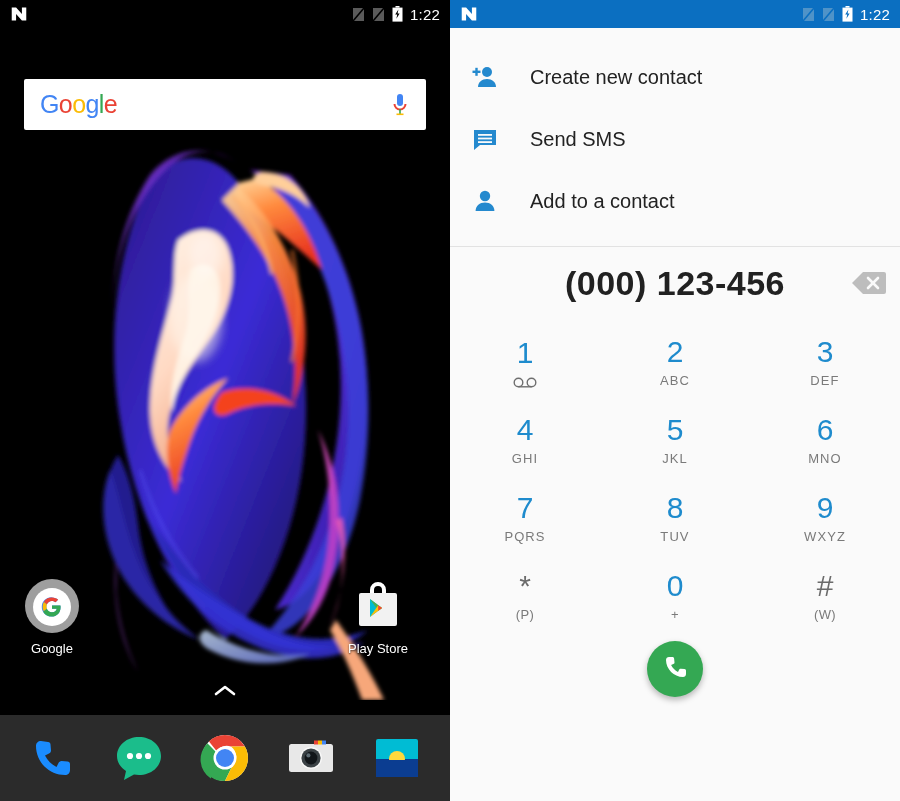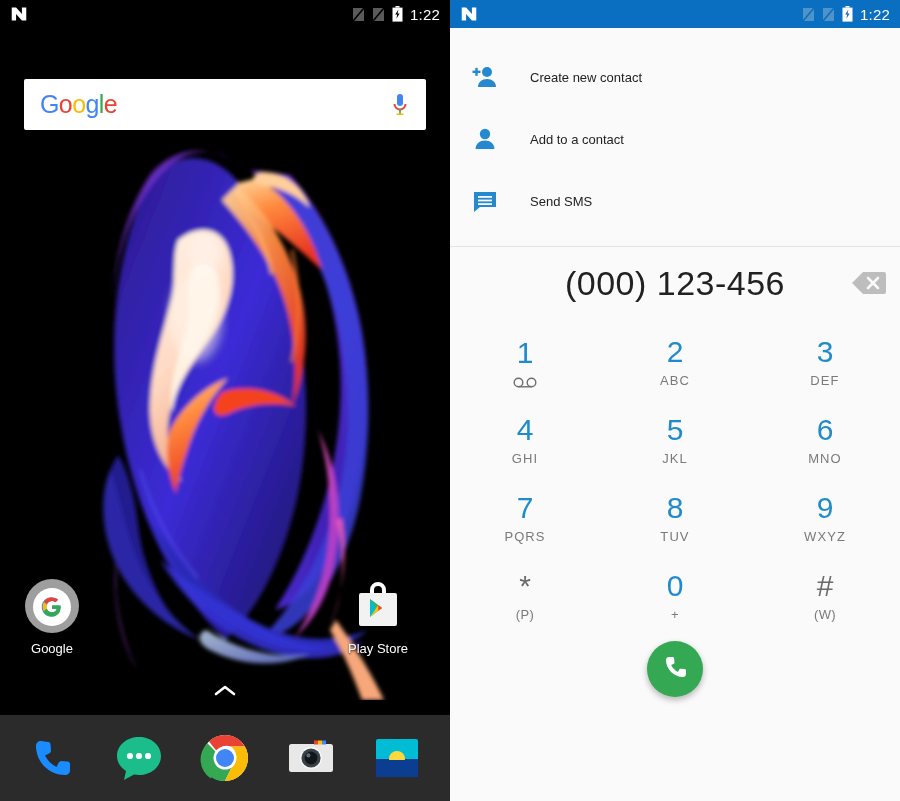--- a/index.html
+++ b/index.html
@@ -94,29 +94,30 @@
     position: relative; overflow: hidden;
     display: flex; flex-direction: column;
   }
   .menulist { padding-top: 18px; background: #fafafa; }
   .menuitem {
     display: flex; align-items: center;
     height: 62px; padding-left: 22px; box-sizing: border-box;
   }
   .menuicon { width: 36px; display: flex; align-items: center; justify-content: flex-start; }
   .menulabel {
-    font-size: 13px; color: #222; margin-left: 22px;
+    font-size: 20px; color: #222; margin-left: 22px;
     font-family: "Liberation Sans", sans-serif;
   }
   .divider { height: 1px; background: #e2e2e2; margin-top: 14px; }
 
   .numberrow {
     display: flex; align-items: center;
     height: 72px; position: relative; padding: 0 14px;
     box-sizing: border-box;
+    font-weight: bold;
   }
   .number {
     flex: 1; text-align: center;
     font-size: 34px; color: #212121; letter-spacing: .5px;
     font-family: "Liberation Sans", sans-serif;
     padding-left: 34px;
   }
   .backspace { width: 34px; height: 26px; flex: none; }
 
   .pad {
@@ -434,36 +435,36 @@
             <path d="M6 22 c0-5 4-8 9-8 s9 3 9 8 z" fill="#2489ce"></path>
             <rect x="0.5" y="5.6" width="8" height="2.4" fill="#2489ce"></rect>
             <rect x="3.3" y="2.8" width="2.4" height="8" fill="#2489ce"></rect>
           </svg>
         </span>
         <span class="menulabel">Create new contact</span>
       </div>
       <div class="menuitem">
         <span class="menuicon">
           <svg width="26" height="24" viewBox="0 0 26 24">
-            <circle cx="13" cy="7" r="5.2" fill="#2489ce"></circle>
-            <path d="M3.6 22 c0-5.2 4.2-8.4 9.4-8.4 s9.4 3.2 9.4 8.4 z" fill="#2489ce"></path>
-          </svg>
-        </span>
-        <span class="menulabel">Add to a contact</span>
-      </div>
-      <div class="menuitem">
-        <span class="menuicon">
-          <svg width="26" height="24" viewBox="0 0 26 24">
             <path d="M2 3 h22 v15 H8 l-6 5 z" fill="#2489ce"></path>
             <rect x="6" y="7" width="14" height="1.8" fill="#fafafa"></rect>
             <rect x="6" y="10.6" width="14" height="1.8" fill="#fafafa"></rect>
             <rect x="6" y="14.2" width="14" height="1.8" fill="#fafafa"></rect>
           </svg>
         </span>
         <span class="menulabel">Send SMS</span>
+      </div>
+      <div class="menuitem">
+        <span class="menuicon">
+          <svg width="26" height="24" viewBox="0 0 26 24">
+            <circle cx="13" cy="7" r="5.2" fill="#2489ce"></circle>
+            <path d="M3.6 22 c0-5.2 4.2-8.4 9.4-8.4 s9.4 3.2 9.4 8.4 z" fill="#2489ce"></path>
+          </svg>
+        </span>
+        <span class="menulabel">Add to a contact</span>
       </div>
       <div class="divider"></div>
     </div>
 
     <div class="numberrow">
       <div class="number">(000) 123-456</div>
       <div class="backspace">
         <svg width="34" height="26" viewBox="0 0 34 26">
           <path d="M11 2 H32 a2 2 0 0 1 2 2 v18 a2 2 0 0 1 -2 2 H11 L0 13 Z" fill="#bdbdbd"></path>
           <line x1="16" y1="8" x2="26" y2="18" stroke="#fafafa" stroke-width="2.6" stroke-linecap="round"></line>

